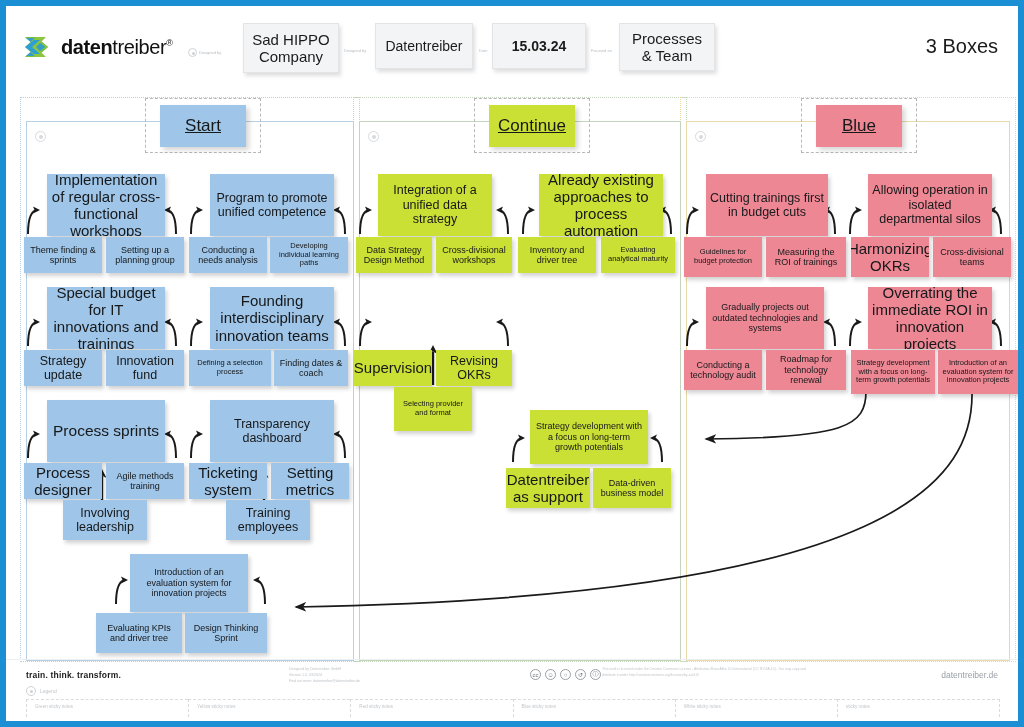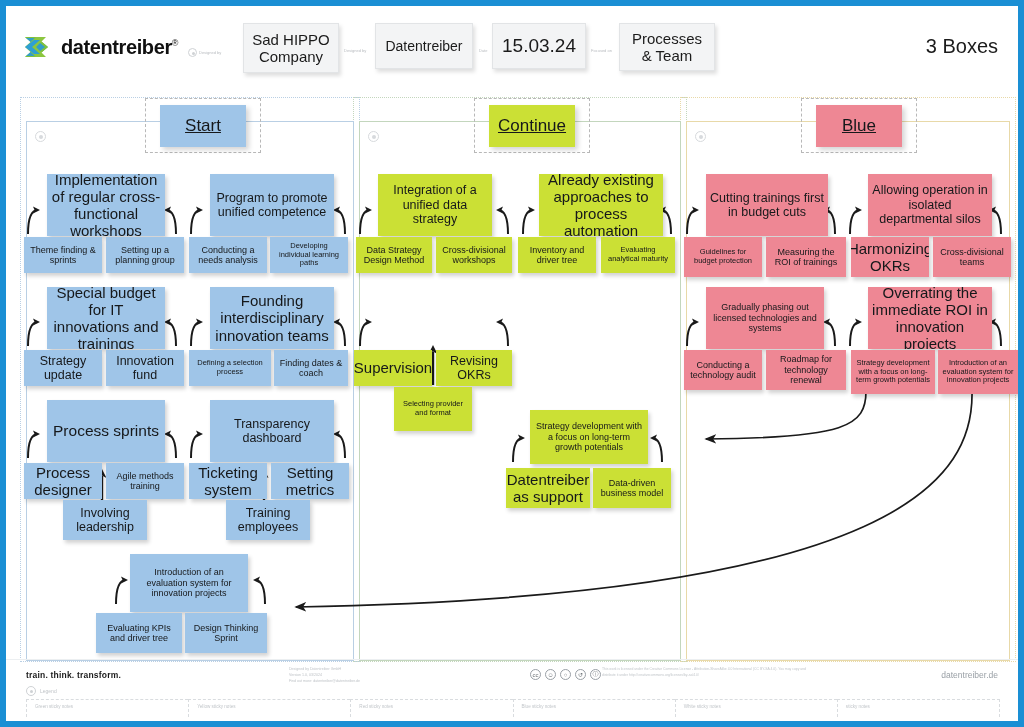--- a/index.html
+++ b/index.html
@@ -38,37 +38,37 @@
   #logo {
     position: absolute; left: 18px; top: 28px;
     display: flex; align-items: center; gap: 7px;
   }
   #logo .mark { width: 30px; height: 26px; display:block; }
   #logo .word {
     font-size: 20px; letter-spacing: -0.4px;
     color: #111; white-space: nowrap;
   }
   #logo .word b { font-weight: 700; }
-  #logo .word span.light { font-weight: 700; }
+  #logo .word span.light { font-weight: 400; }
   #logo .word sup { font-size: 9px; vertical-align: super; }
 
   .hdr-field {
     position: absolute; top: 17px;
     background: #f3f4f5;
     border: 1px solid #e2e4e6;
     box-shadow: 2px 3px 4px rgba(0,0,0,0.13);
     display: flex; align-items: center; justify-content: center;
     text-align: center;
     color: #1b1b1b;
     font-size: 15px; line-height: 1.15;
     padding: 4px 2px;
   }
   #f-company { left: 237px; width: 96px; height: 50px; }
   #f-client  { left: 369px; width: 98px; height: 46px; font-size: 14px;}
-  #f-date    { left: 486px; width: 94px; height: 46px; font-size: 19px;}
+  #f-date    { left: 486px; width: 94px; height: 46px; font-size: 14px; font-weight: bold;}
   #f-focus   { left: 613px; width: 96px; height: 48px; }
 
   .hdr-tag {
     position: absolute; top: 42px;
     font-size: 4px; color: #b9bcc0;
     display: flex; align-items: center; gap: 2px;
     white-space: nowrap;
   }
   .hdr-tag .dotcircle {
     width: 9px; height: 9px; border-radius: 50%;
@@ -500,21 +500,21 @@
   <div class="note n-green fs-s" style="left:587px;top:462px;width:78px;height:40px">Data-driven business model</div>
 
   <div class="note n-pink fs-l" style="left:700px;top:168px;width:122px;height:62px">Cutting trainings first in budget cuts</div>
   <div class="note n-pink fs-xs" style="left:678px;top:231px;width:78px;height:40px">Guidelines for budget protection</div>
   <div class="note n-pink fs-s" style="left:760px;top:231px;width:80px;height:40px">Measuring the ROI of trainings</div>
 
   <div class="note n-pink fs-l" style="left:862px;top:168px;width:124px;height:62px">Allowing operation in isolated departmental silos</div>
   <div class="note n-pink fs-m" style="left:845px;top:231px;width:78px;height:40px">Harmonizing OKRs</div>
   <div class="note n-pink fs-s" style="left:927px;top:231px;width:78px;height:40px">Cross-divisional teams</div>
 
-  <div class="note n-pink fs-s" style="left:700px;top:281px;width:118px;height:62px">Gradually phasing out licensed technologies and systems</div>
+  <div class="note n-pink fs-s" style="left:700px;top:281px;width:118px;height:62px">Gradually projects out outdated technologies and systems</div>
   <div class="note n-pink fs-s" style="left:678px;top:344px;width:78px;height:40px">Conducting a technology audit</div>
   <div class="note n-pink fs-s" style="left:760px;top:344px;width:80px;height:40px">Roadmap for technology renewal</div>
 
   <div class="note n-pink fs-m" style="left:862px;top:281px;width:124px;height:62px">Overrating the immediate ROI in innovation projects</div>
   <div class="note n-pink fs-xs" style="left:845px;top:344px;width:84px;height:44px">Strategy development with a focus on long-term growth potentials</div>
   <div class="note n-pink fs-xs" style="left:932px;top:344px;width:80px;height:44px">Introduction of an evaluation system for innovation projects</div>
 
   <div id="footer">
     <div id="tagline">train. think. transform.</div>
     <div id="imprint" style="white-space:pre-line">Designed by Datentreiber GmbH

